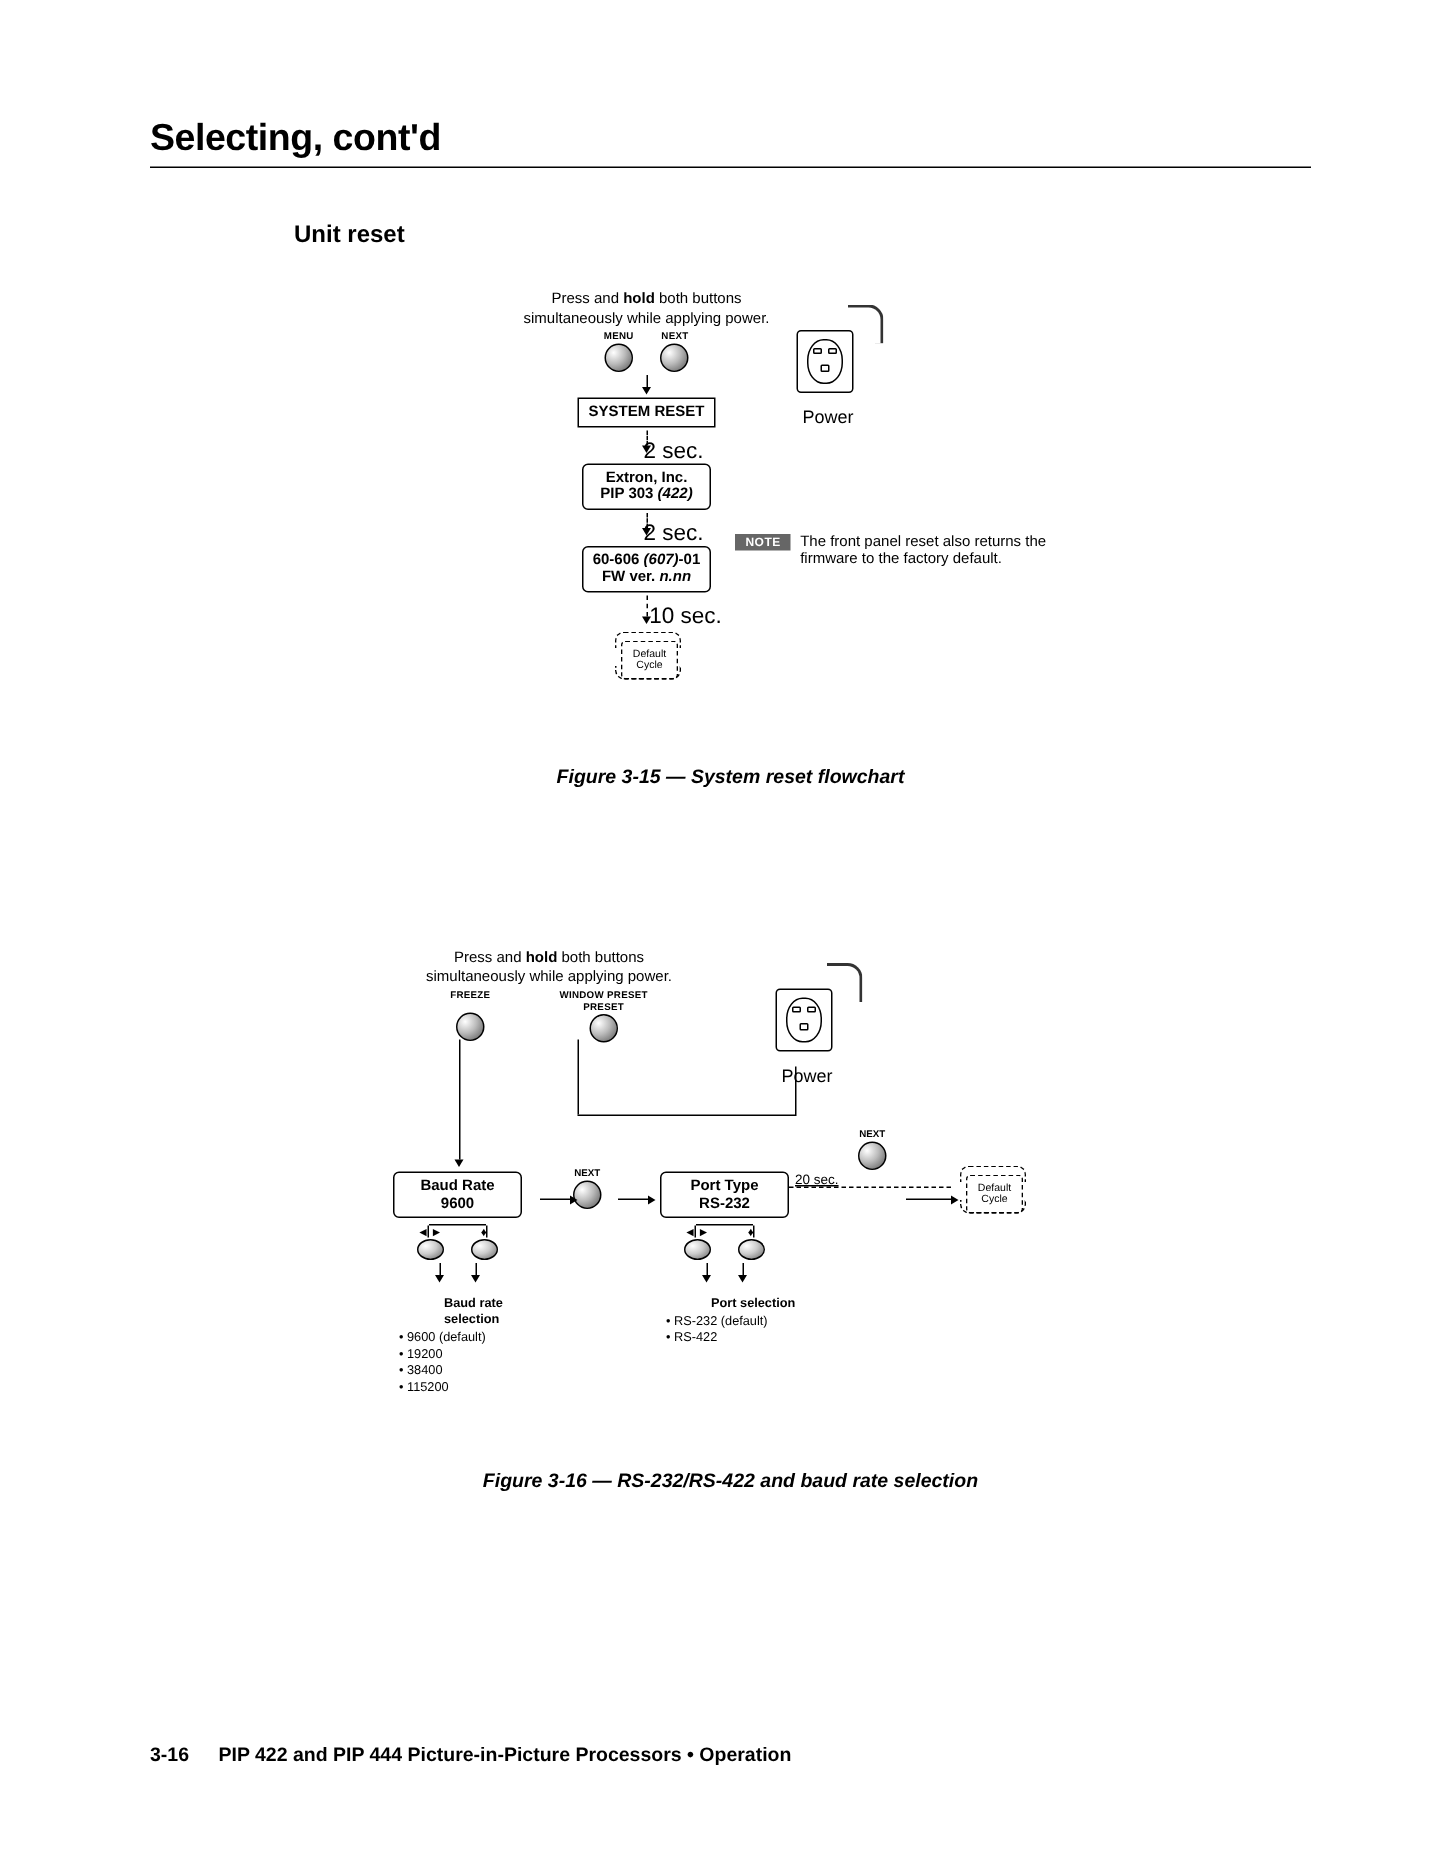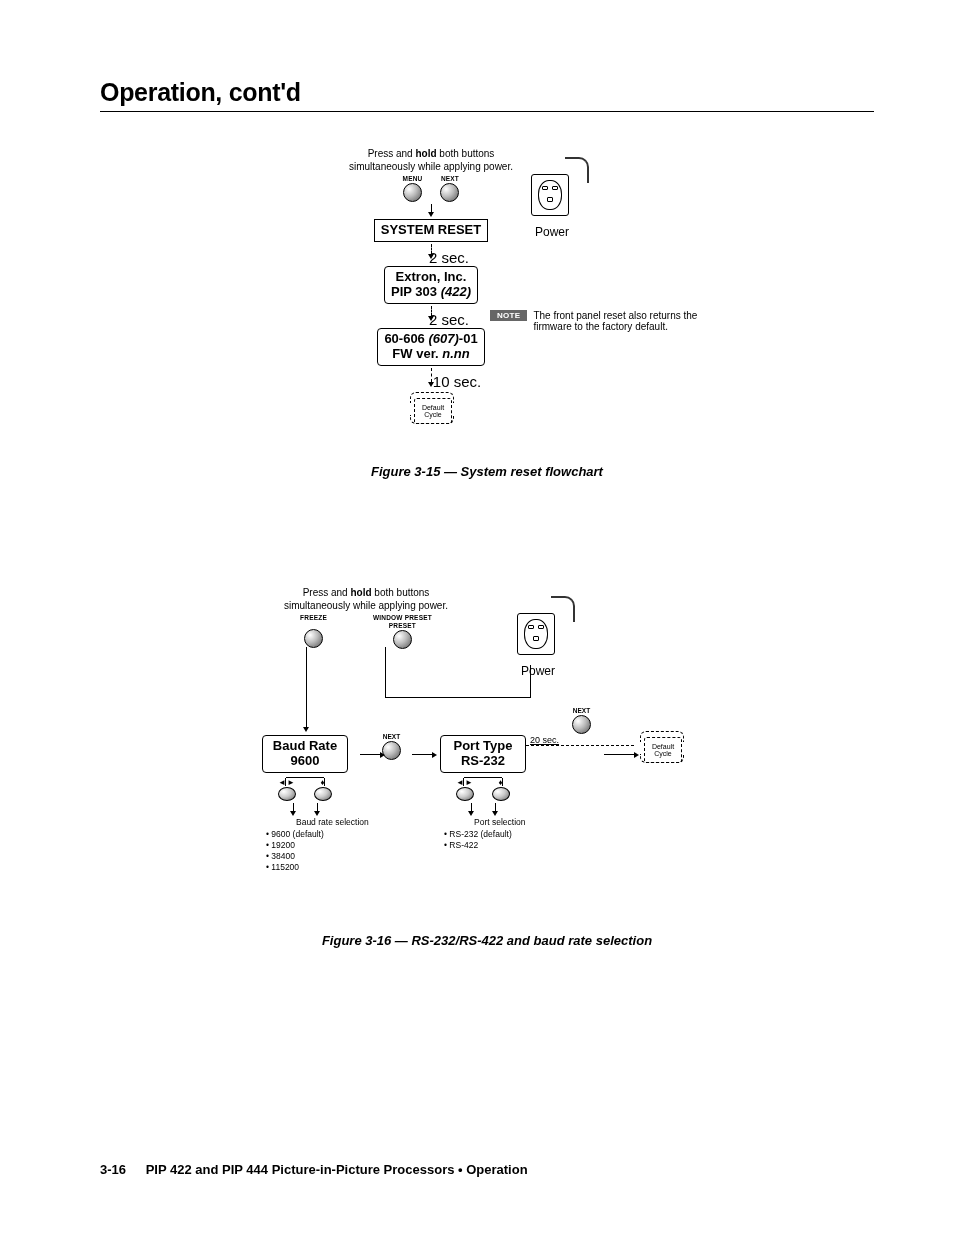--- a/index.html
+++ b/index.html
@@ -77,21 +77,21 @@
     margin: 2px 0;
   }
   .v-arrow .stem { width: 0; border-left: 1px solid #000; height: 8px; }
   .v-arrow .tip {
     width: 0; height: 0; border-left: 3px solid transparent;
     border-right: 3px solid transparent; border-top: 5px solid #000;
   }
   .v-arrow.dashed .stem { border-left: 1px dashed #000; height: 10px; }
   .lcd-box, .lcd-box-round {
     border: 1.2px solid #000;
-    font-size: 13px; font-weight: 700;
+    font-size: 10px; font-weight: 700;
     text-align: center;
     padding: 3px 6px;
     background: #fff;
     min-width: 86px;
     box-sizing: border-box;
     line-height: 1.15;
   }
   .lcd-box-round { border-radius: 4px; }
   .time-label { font-size: 15px; margin-top: 1px; }
   .note-line { display: flex; align-items: flex-start; gap: 6px; font-size: 10px; margin-top: 30px; }
@@ -165,35 +165,36 @@
   .fig16 .defcyc { position:absolute; left:410px; top:142px; }
   .fig16 .h-arrow { display:inline-block; margin:0 4px;}
   .fig16 .h-arrow .hst { display:inline-block; width:20px; border-top:1px solid #000; vertical-align:middle;}
   .fig16 .h-arrow .hti { display:inline-block; width:0;height:0;border-top:3px solid transparent;border-bottom:3px solid transparent;border-left:5px solid #000; vertical-align:middle;}
   .fig16 .h-dash { position:absolute; top:158px; left:296px; width:108px; border-top:1px dashed #000;}
   .fig16 .h-dash-lbl { position:absolute; top:148px; left:300px; font-size:9px; text-decoration: underline;}
   .fig16 .down-split { display:flex; gap:18px; justify-content:center; margin-top:2px;}
   .fig16 .split-branch { display:flex; flex-direction:column; align-items:center;}
   .fig16 .arrows-lr { font-size:8px; letter-spacing:1px; margin-top:-2px;}
   .list-block { font-size: 8.5px; margin-top: 4px; line-height:1.3; }
-  .list-block .hd { font-weight:400;padding-left:32px; }
+  .list-block .hd { font-weight:700;padding-left:32px; }
   .list-block ul { margin:1px 0 0 2px; padding:0; list-style: none;}
   .list-block ul li::before { content:"•  "; }
 
   .fig16 .baud-list { position:absolute; left:34px; top:226px; width:110px;}
   .fig16 .port-list { position:absolute; left:212px; top:226px; width:110px;}
   .fig16 .next-lbl { font-size:6.5px; font-weight:700; margin-bottom:1px;}
 </style>
 </head>
 <body>
 
 <div class="page">
-  <div class="chapter-title">Operation, cont'd</div>
+  <div class="chapter-title">Selecting, cont'd</div>
   <div class="hr"></div>
 
+  <div class="section-h2">Unit reset</div>
 
   <div class="fig-area fig15">
     <div class="left-col">
       <div class="instr">
         <span>Press and </span><b>hold</b><span> both buttons<br>simultaneously while applying power.</span>
       </div>
       <div class="btn-pair">
         <div class="btn-col">
           <div class="btn-label">MENU</div>
           <div class="btn-circle"></div>

